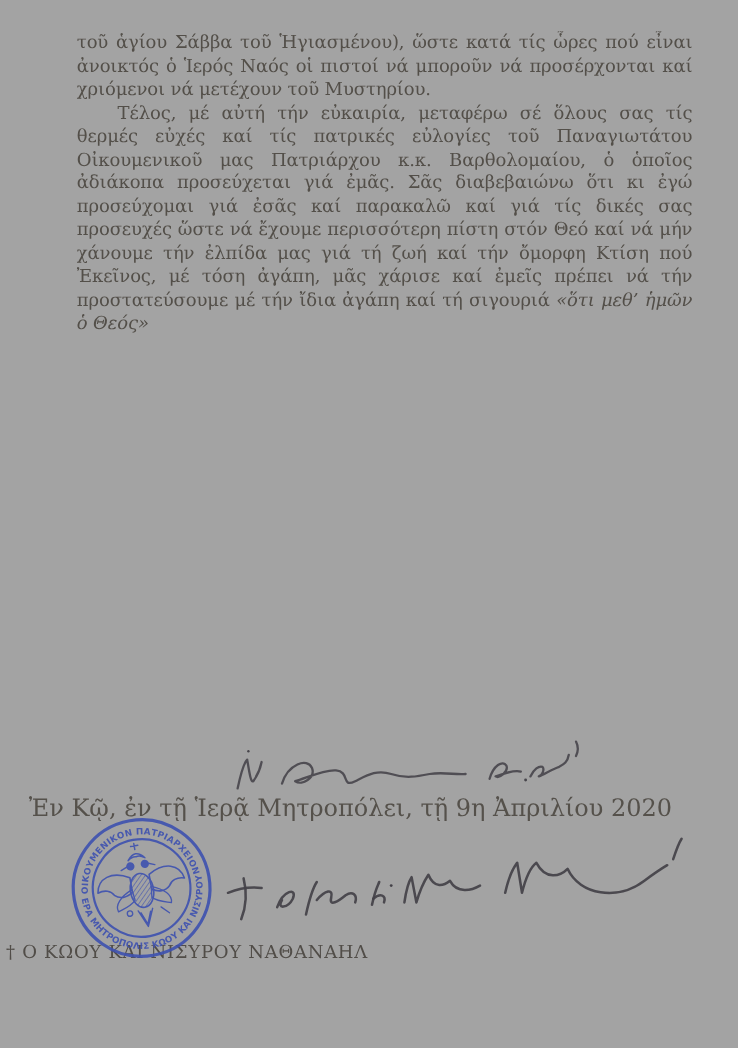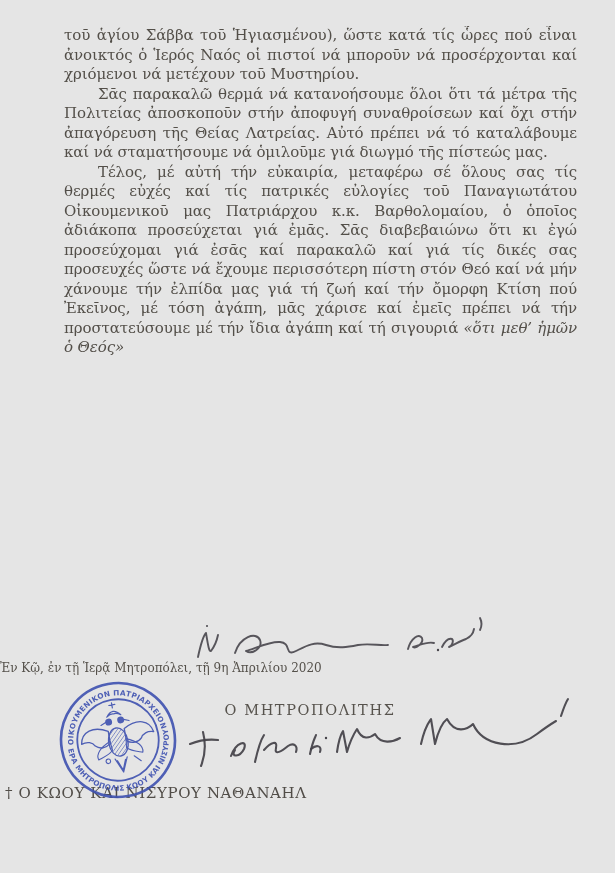--- a/index.html
+++ b/index.html
@@ -1,41 +1,41 @@
 <!DOCTYPE html>
 <html><head>
 <meta charset="utf-8">
 <style>
   html,body{margin:0;padding:0;}
   body{background:#ffffff;}
   .page{
     position:relative;
     width:615px;height:873px;
-    background:#e5e5e5;
+    background:#a3a3a3;
     overflow:hidden;
     font-family:"DejaVu Serif", serif;
     color:#534f49;
   }
   .body-text{
     position:absolute;left:64px;top:26px;width:513px;height:562px;
     overflow:hidden;
     font-size:15px;line-height:19.5px;
     text-align:justify;
     letter-spacing:-0.1px;
   }
   .para{margin:0;text-indent:34px;}
   .para.first{text-indent:0;}
   .quote{font-style:italic;}
   .closing{
     position:absolute;left:64px;top:588px;width:482px;
     text-align:center;font-size:15.5px;line-height:23px;
   }
   .dateline{
     position:absolute;left:0;top:661px;width:584px;
-    font-size:12px;color:#55514b;
+    text-align:center;font-size:20px;color:#55514b;
   }
   .title-line{
     position:absolute;left:10px;top:702px;width:600px;
     text-align:center;font-size:14.5px;letter-spacing:1.6px;color:#57534d;
   }
   .name-line{
     position:absolute;left:5px;top:784px;width:610px;
     font-size:15px;letter-spacing:0.6px;color:#514d48;
   }
   .note-svg{position:absolute;left:180px;top:605px;}
@@ -50,38 +50,36 @@
   .seal-stroke{fill:none;stroke:#3e51b0;stroke-linecap:round;stroke-linejoin:round;}
   .seal-text{fill:#3e51b0;font-family:"DejaVu Sans",sans-serif;font-weight:bold;font-size:7.2px;letter-spacing:0.2px;}
 </style>
 </head>
 <body>
 
 <div class="page">
 
   <div class="body-text">
     <p class="para first">τοῦ ἁγίου Σάββα τοῦ Ἡγιασμένου), ὥστε κατά τίς ὧρες πού εἶναι ἀνοικτός ὁ Ἱερός Ναός οἱ πιστοί νά μποροῦν νά προσέρχονται καί χριόμενοι νά μετέχουν τοῦ Μυστηρίου.</p>
-    <p class="para">Σᾶς παρακαλῶ θερμά νά κατανοήσουμε ὅλοι ὅτι τά μέτρα τῆς Πολιτείας ἀποσκοποῦν στήν ἀποφυγή συναθροίσεων καί ὄχι στήν ἀπαγόρευση τῆς Θείας Λατρείας. Αὐτό πρέπει νά τό καταλάβουμε καί νά σταματήσουμε νά ὁμιλοῦμε γιά διωγμό τῆς πίστεώς μας.</p>
     <p class="para"><span>Τέλος, μέ αὐτή τήν εὐκαιρία, μεταφέρω σέ ὅλους σας τίς θερμές εὐχές καί τίς πατρικές εὐλογίες τοῦ Παναγιωτάτου Οἰκουμενικοῦ μας Πατριάρχου κ.κ. Βαρθολομαίου, ὁ ὁποῖος ἀδιάκοπα προσεύχεται γιά ἐμᾶς. Σᾶς διαβεβαιώνω ὅτι κι ἐγώ προσεύχομαι γιά ἐσᾶς καί παρακαλῶ καί γιά τίς δικές σας προσευχές ὥστε νά ἔχουμε περισσότερη πίστη στόν Θεό καί νά μήν χάνουμε τήν ἐλπίδα μας γιά τή ζωή καί τήν ὄμορφη Κτίση πού Ἐκεῖνος, μέ τόση ἀγάπη, μᾶς χάρισε καί ἐμεῖς πρέπει νά τήν προστατεύσουμε μέ τήν ἴδια ἀγάπη καί τή σιγουριά </span><span class="quote">«ὅτι μεθ’ ἡμῶν ὁ Θεός»</span></p>
   </div>
 
 
   <svg class="note-svg" width="315" height="70" viewBox="0 0 315 70">
     <path class="note-path" d="M300,13 C302,17 302,21 300,25"></path>
     <path class="note-path" d="M18,52 C21,38 24,30 26,28 C28,40 29,47 31,46 C34,42 37,35 38,30"></path>
     <circle cx="27" cy="21" r="1" fill="#47454b"></circle>
     <path class="note-path" d="M55,48 C60,32 76,26 80,35 C83,43 72,50 66,46 C74,44 90,36 100,37 C112,38 104,52 116,46 C126,41 134,36 146,40 C158,44 168,42 178,40 C190,38 200,41 208,40"></path>
     <path class="note-path" d="M228,44 C231,33 239,28 242,33 C244,38 236,44 233,42 C240,40 248,36 254,38"></path>
     <path class="note-path" d="M262,42 C265,36 269,33 272,34 C274,36 272,41 269,42 C274,40 280,36 286,34 C290,32 293,30 294,24"></path>
     <circle cx="258" cy="45" r="1.2" fill="#47454b"></circle>
   </svg>
 
   <div class="dateline">Ἐν Κῷ, ἐν τῇ Ἱερᾷ Μητροπόλει, τῇ 9η Ἀπριλίου 2020</div>
 
-  <div class="title-line">Ο ΜΗΤΡΟΠΟΛΙΤΗΣ</div>
 
   <svg class="sig-svg" width="398" height="92" viewBox="0 0 398 92">
     <path class="ink-path" d="M18,38 C21,50 20,62 16,72"></path>
     <path class="ink-path" d="M5,50 C15,46 25,45 33,46"></path>
     <path class="ink-path" d="M46,62 C51,48 63,45 59,55 C55,63 45,64 50,56"></path>
     <path class="ink-path" d="M70,68 C74,50 77,44 79,41"></path>
     <path class="ink-path" d="M79,56 C86,48 93,46 91,54 C89,62 97,57 103,52 C109,48 113,52 111,58"></path>
     <path class="ink-path" d="M125,60 C128,46 130,44 131,41"></path>
     <path class="ink-path" d="M126,55 C132,50 137,52 135,58"></path>
     <circle cx="141" cy="44" r="1.2" fill="#434148"></circle>

